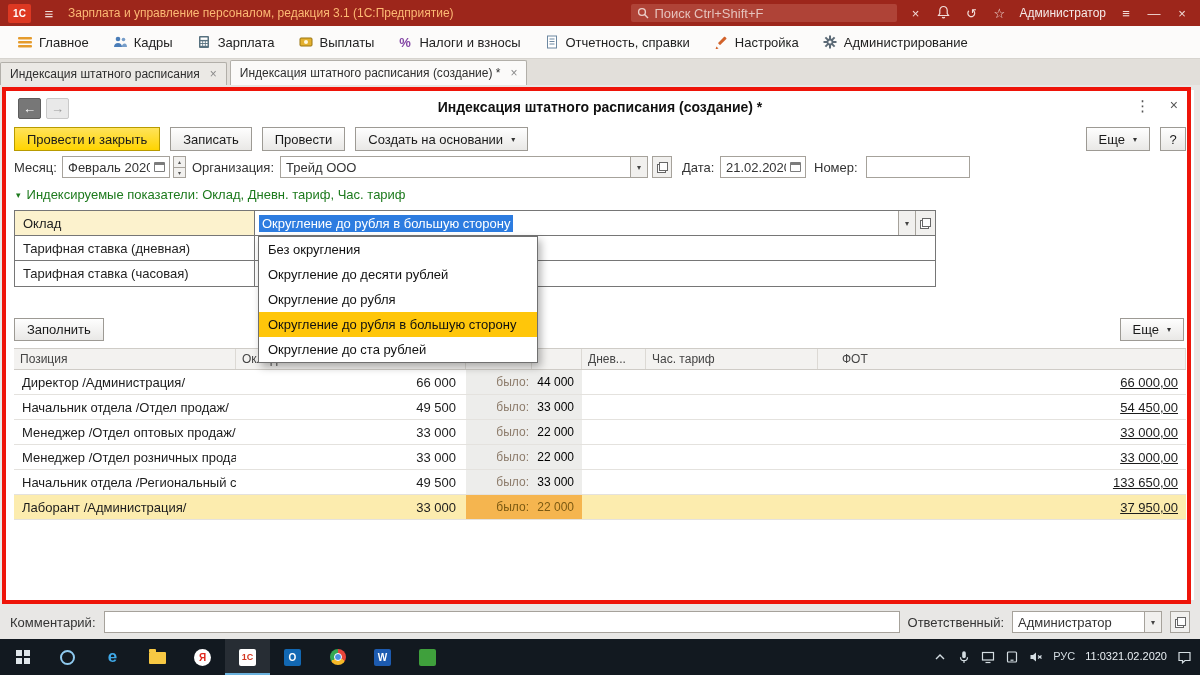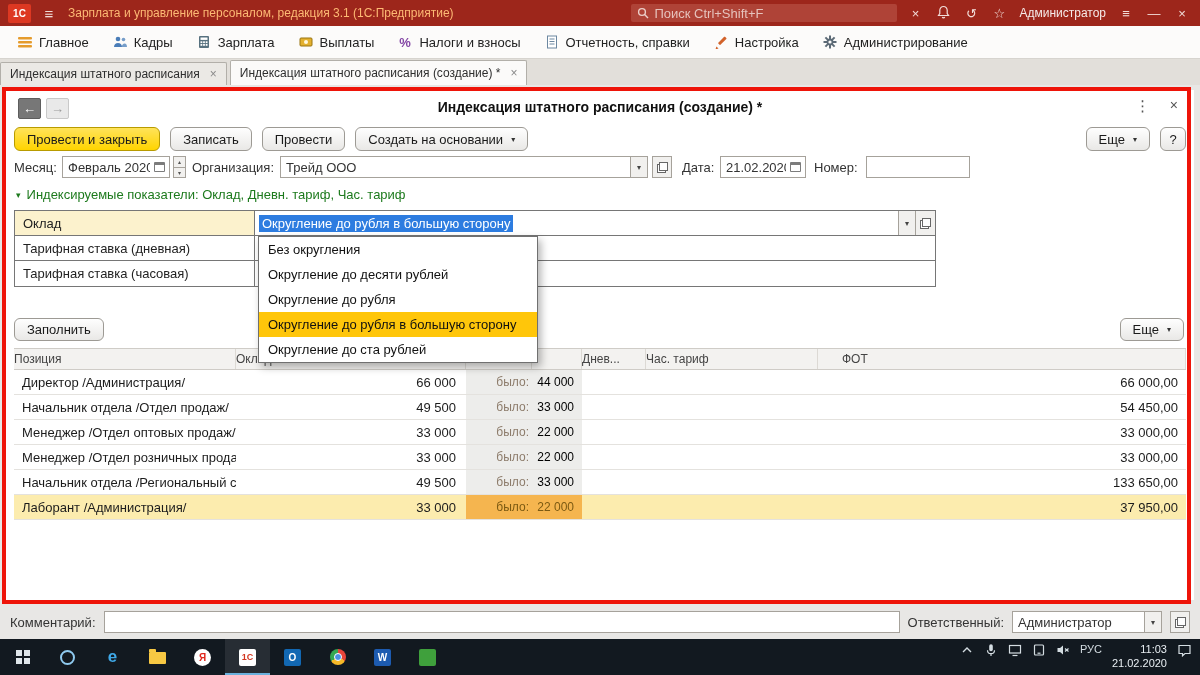--- a/index.html
+++ b/index.html
@@ -32,21 +32,21 @@
 
   
   .form{position:absolute;left:6px;top:90px;width:1188px;height:510px;background:#fff;z-index:1}
   .nav-btn{position:absolute;top:8px;width:23px;height:21px;border-radius:2px;display:flex;align-items:center;justify-content:center;font-size:13px;cursor:pointer}
   .nav-back{left:12px;background:#777;color:#fff;border:1px solid #5d5d5d}
   .nav-fwd{left:40px;background:#e9e9e9;color:#9b9b9b;border:1px solid #c9c9c9}
   .form-title{position:absolute;top:9px;left:80px;right:80px;text-align:center;font-size:14px;font-weight:bold;color:#111}
   .form-kebab{position:absolute;top:7px;right:44px;font-size:15px;color:#555;cursor:pointer}
   .form-x{position:absolute;top:7px;right:16px;font-size:14px;color:#555;cursor:pointer}
 
-  .btn{display:inline-flex;align-items:center;justify-content:center;height:24px;padding:0 12px;background:linear-gradient(#fefefe,#e9e8e6);border:1px solid #9d9a94;border-radius:6px;font-size:13px;color:#1a1a1a;cursor:pointer;white-space:nowrap}
+  .btn{display:inline-flex;align-items:center;justify-content:center;height:24px;padding:0 12px;background:linear-gradient(#fefefe,#e9e8e6);border:1px solid #9d9a94;border-radius:0;font-size:13px;color:#1a1a1a;cursor:pointer;white-space:nowrap}
   .btn-yellow{background:linear-gradient(#ffe35a,#ffd400);border-color:#b89b00}
   .btn .ar{margin-left:8px;font-size:8px;color:#333}
 
   .toolbar{position:absolute;top:36px;left:8px;right:8px;height:26px;display:flex;align-items:center;gap:10px}
   .tb-right{margin-left:auto;display:flex;gap:10px}
   .btn-q{width:26px;padding:0}
 
   .fields{position:absolute;top:66px;left:8px;right:8px;height:24px;font-size:13px;color:#333}
   .lbl{position:absolute;top:4px;white-space:nowrap}
   .field{display:flex;align-items:center;height:22px;background:#fff;border:1px solid #a6a29b;font-size:13px;padding-left:5px}
@@ -88,49 +88,49 @@
 
   .dropdown{position:absolute;top:146px;left:252px;width:280px;background:#fff;border:1px solid #707070;box-shadow:3px 4px 8px rgba(0,0,0,.3);z-index:40}
   .dd{height:25px;display:flex;align-items:center;padding:0 9px;font-size:13px;color:#111;cursor:pointer;white-space:nowrap}
   .dd.hl{background:#ffc60a}
 
   .btn-fill{position:absolute;top:228px;left:8px;height:23px}
   .btn-more2{position:absolute;top:228px;right:10px;height:23px}
 
   .mtable{position:absolute;top:258px;left:8px;right:8px}
   .mt-head{display:flex;height:22px;background:#f3f2f0;border-top:1px solid #cfccc7;border-bottom:1px solid #cfccc7;font-size:12px;color:#444}
-  .mt-head>div{display:flex;align-items:center;border-right:1px solid #dcd9d4;overflow:hidden;white-space:nowrap}
+  .mt-head>div{display:flex;align-items:center;padding-left:6px;border-right:1px solid #dcd9d4;overflow:hidden;white-space:nowrap}
   .c-pos{width:222px}.c-sal{width:230px}.c-wasl{width:66px}.c-wasv{width:50px}.c-day{width:64px}.c-hr{width:172px}.c-fot{flex:1}
   .h-fot{padding-left:24px !important}
   .mt-row{display:flex;height:25px;border-bottom:1px solid #e4e2de;font-size:13px;color:#1c1c1c}
   .mt-row>div{display:flex;align-items:center;overflow:hidden;white-space:nowrap}
   .b-pos{width:222px;padding-left:8px}
   .b-sal{width:230px;justify-content:flex-end;padding-right:10px}
   .b-wasl{width:66px;justify-content:flex-end;padding-right:3px;background:#ededeb;color:#8d7c6b;font-size:12px}
   .b-wasv{width:50px;justify-content:flex-end;padding-right:8px;background:#ededeb;color:#000000;font-size:12px}
   .b-day{width:64px}.b-hr{width:172px}
-  .b-fot{flex:1;justify-content:flex-end;padding-right:8px;}
+  .b-fot{flex:1;justify-content:flex-end;padding-right:8px;text-decoration:underline}
   .mt-row.hl{background:#fcecae}
   .mt-row.hl .b-wasl,.mt-row.hl .b-wasv{background:#f5b54f;color:#7c5a12}
 
   
   .footer{position:absolute;top:606px;left:0;width:1200px;height:32px;display:flex;align-items:center;padding:0 10px;gap:8px;font-size:13px;color:#333;background:#e8e7e5;z-index:5}
   .f-comment{flex:1;height:22px}
   .f-resp{width:150px}
 
   
   .annotation{position:absolute;left:2px;top:87px;width:1189px;height:517px;border:4px solid #ee1409;z-index:60;pointer-events:none}
 
   
   .taskbar{position:absolute;top:639px;left:0;width:1200px;height:36px;background:#121920;display:flex;align-items:center;color:#d4dde2;z-index:5}
   .apps{display:flex;height:100%}
   .app{width:45px;height:100%;display:flex;align-items:center;justify-content:center;cursor:pointer}
   .app.active{background:rgba(255,255,255,.09);box-shadow:inset 0 -2px 0 #6ab1dd}
   .tray{margin-left:auto;display:flex;align-items:flex-start;gap:10px;padding-right:8px}
-  .clock{display:flex;flex-direction:column;align-items:flex-end;font-size:11px;line-height:1.25;color:#e8eef2}
+  .clock{display:flex;flex-direction:row;align-items:flex-end;font-size:11px;line-height:1.25;color:#e8eef2}
   .lang{font-size:11px;cursor:pointer}
   .win-icon{width:14px;height:14px;background-image:linear-gradient(#121920,#121920),linear-gradient(#121920,#121920);background-size:2px 100%,100% 2px;background-position:50% 0,0 50%;background-repeat:no-repeat;background-color:#dfe6ea}
   .cortana-icon{width:15px;height:15px;border:2px solid #8fcaef;border-radius:50%}
   .edge-icon{font-size:17px;font-weight:bold;color:#3fa9e8}
   .folder-icon{width:17px;height:12px;background:#f7c843;border-radius:1px;position:relative;margin-top:2px}
   .folder-icon::before{content:"";position:absolute;top:-3px;left:0;width:7px;height:3px;background:#f7c843;border-radius:1px 1px 0 0}
   .badge{width:17px;height:17px;border-radius:2px;display:flex;align-items:center;justify-content:center;font-size:10px;font-weight:bold}
   .ya-icon{border-radius:50%;background:#fff;color:#e0261c}
   .onec-icon{background:#fff;color:#d3351f;font-size:9px}
   .outlook-icon{background:#1268b3;color:#fff}

